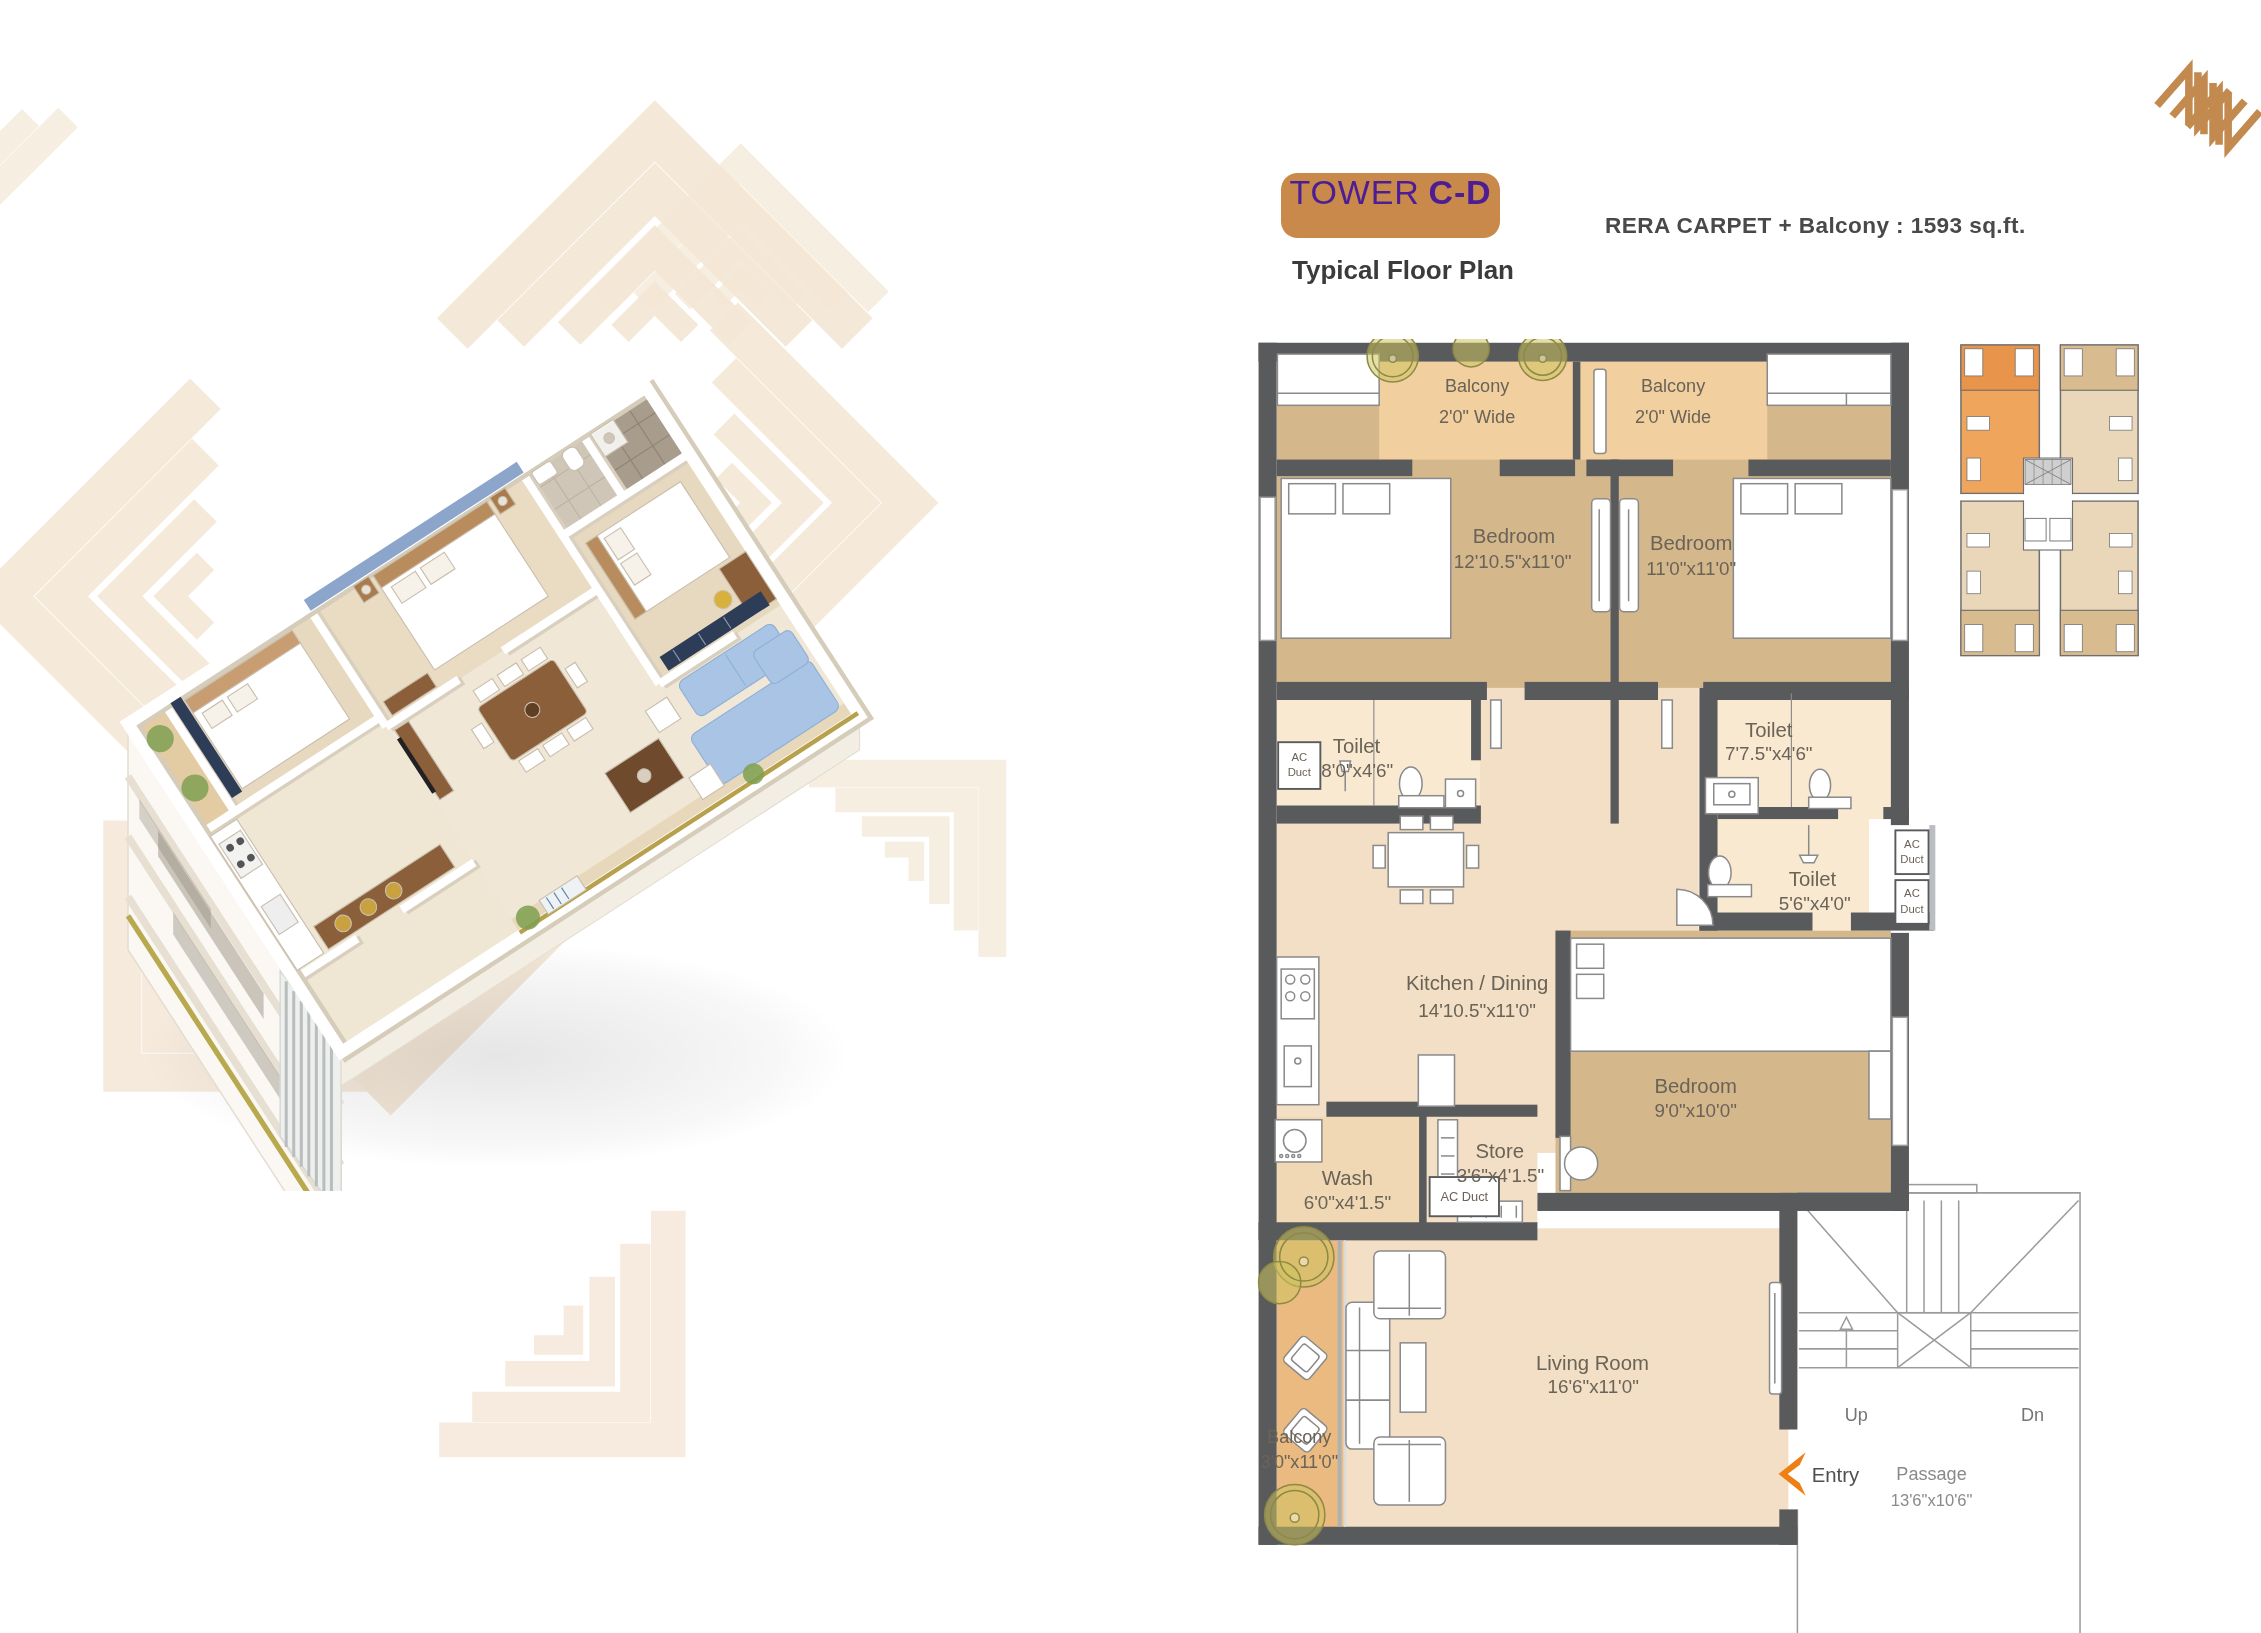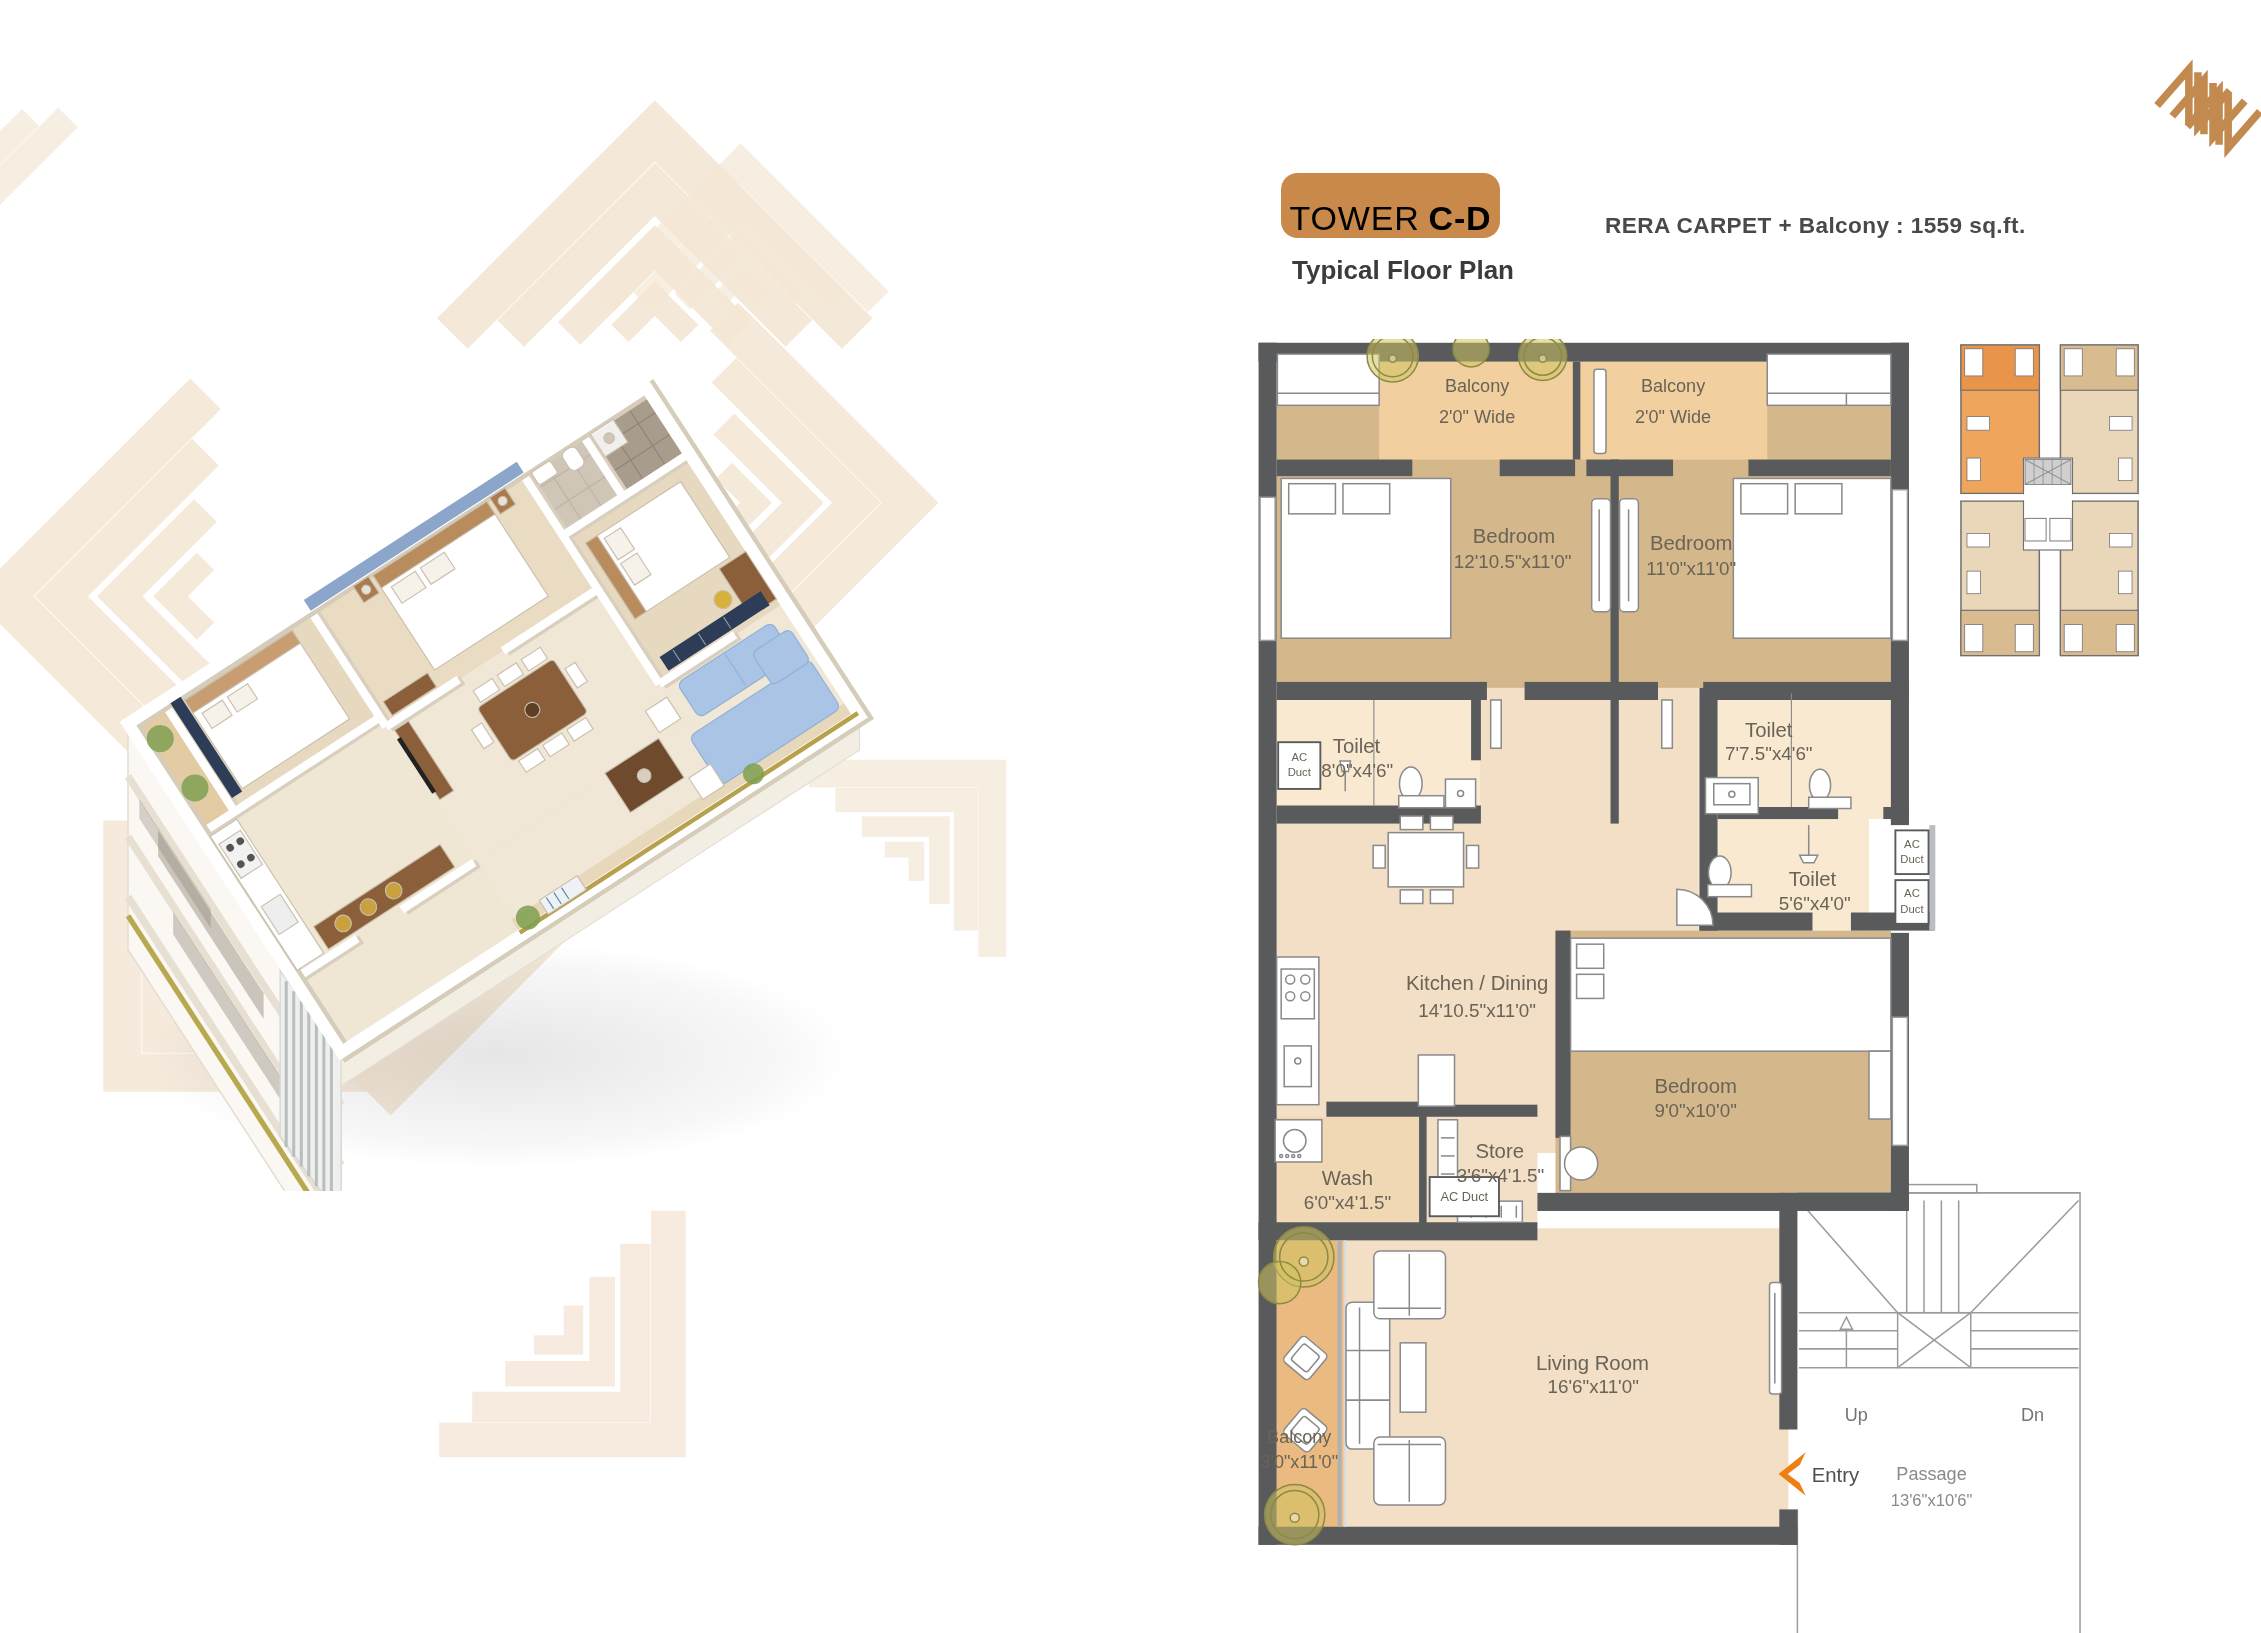--- a/index.html
+++ b/index.html
@@ -1,21 +1,21 @@
 <!DOCTYPE html>
 <html style="font-size:12px"><head>
 <meta charset="utf-8">
 <style>
   html,body{margin:0;padding:0;}
   body{width:2261px;height:1633px;background:#ffffff;font-family:"Liberation Sans",sans-serif;}
   .page{position:relative;width:2261px;height:1633px;overflow:hidden;background:#fff;}
   .abs{position:absolute;}
   
   .title-pill{left:1281px;top:173px;width:219px;height:65px;background:#c9894a;border-radius:16.6px;
-    display:flex;align-items:flex-end;justify-content:center;color:#000000;font-size:34px;letter-spacing:0.8px;}
+    display:flex;align-items:flex-start;justify-content:center;color:#4c1d95;font-size:34px;letter-spacing:0.8px;}
   .title-pill .lt{font-weight:400;margin-right:9px;}
   .title-pill .bd{font-weight:700;}
   .subtitle{left:1292px;top:255px;font-size:26px;font-weight:700;color:#3b3b3b;}
   .area-note{left:1605px;top:213px;font-size:22.6px;font-weight:700;color:#494949;letter-spacing:0.4px;}
   
   svg text{font-family:"Liberation Sans",sans-serif;fill:#6a6357;}
   text.rname{font-size:27px;}
   text.rdims{font-size:25px;}
   text.small{font-size:24px;}
   text.tiny{font-size:15px;}
@@ -226,21 +226,21 @@
           <circle cx="660" cy="508" r="14"></circle>
       </g>
     </g>
   </svg>
 
   <div class="abs title-pill">
     <span class="lt">TOWER</span>
     <span class="bd">C-D</span>
   </div>
   <div class="abs subtitle">Typical Floor Plan</div>
-  <div class="abs area-note">RERA CARPET + Balcony : 1559 sq.ft.</div>
+  <div class="abs area-note">RERA CARPET + Balcony : 1593 sq.ft.</div>
 
   <svg class="abs" style="left:2148px;top:30px;" width="121" height="136" viewBox="0 0 160 180">
     <g id="lg" fill="none" stroke="#c38a50" stroke-width="10">
       <path d="M12,100 L54,52 L54,124"></path>
       <path d="M32,114 L74,66 L74,138"></path>
       <path d="M52,128 L94,80 L94,152"></path>
     </g>
     <use href="#lg" transform="rotate(180 80 104)"></use>
   </svg>
 

